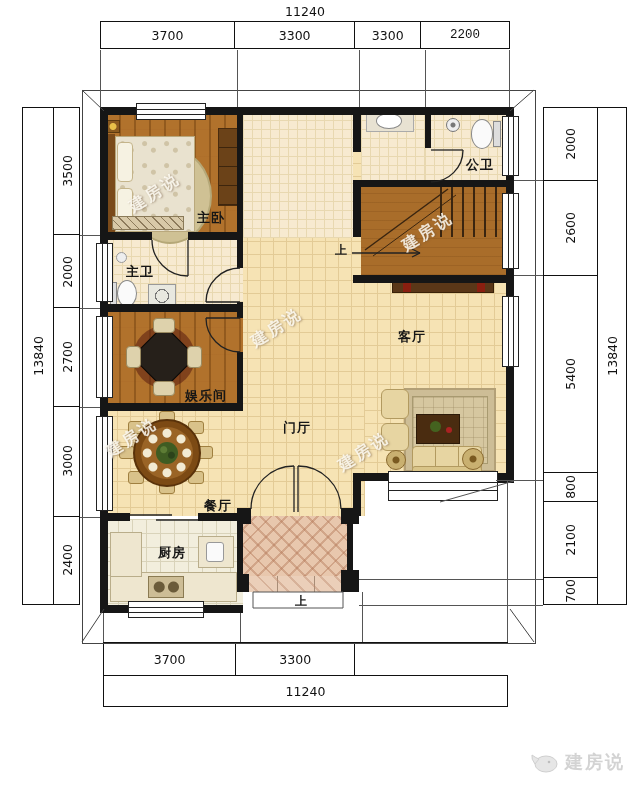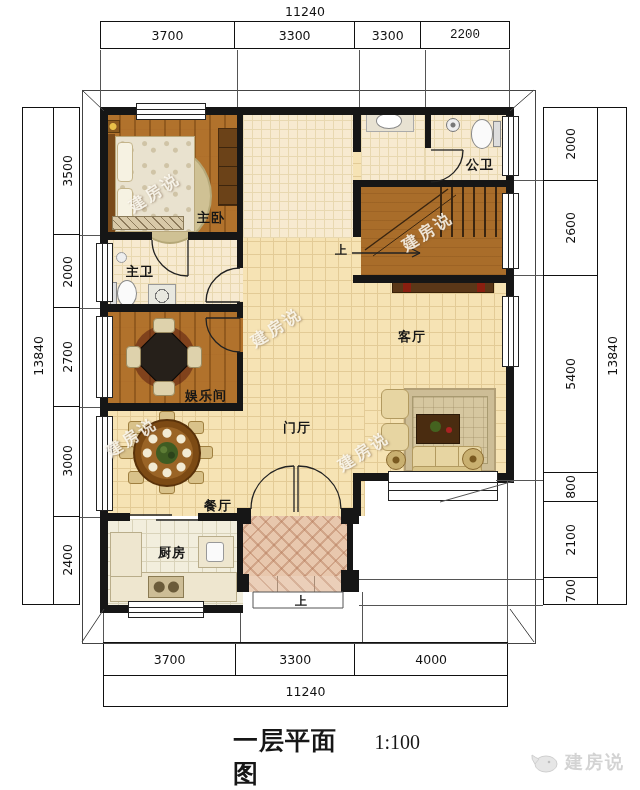--- a/index.html
+++ b/index.html
@@ -57,21 +57,20 @@
       <div class="dimcell" style="width:29.4%;border-right:1px solid #111;">3300</div>
       <div class="dimcell" style="width:16%;border-right:1px solid #111;">3300</div>
       <div class="dimcell" style="flex:1;border-right:1px solid #111;font-family:Liberation Mono, monospace;">2200</div>
     </div>
   </div>
 
   <div class="abs dim" style="left:103px;top:642px;width:405px;">
     <div class="dimrow" style="height:34px;border-top:1px solid #111;border-bottom:1px solid #111;">
       <div class="dimcell" style="width:32.9%;border-left:1px solid #111;border-right:1px solid #111;">3700</div>
       <div class="dimcell" style="width:29.4%;border-right:1px solid #111;">3300</div>
-      <div class="dimcell" style="flex:1;border-right:1px solid #111;">4000</div>
     </div>
     <div class="dimcell" style="height:31px;border-left:1px solid #111;border-right:1px solid #111;border-bottom:1px solid #111;">11240</div>
   </div>
 
   <div class="abs dim" style="left:22px;top:107px;width:58px;height:498px;border:1px solid #111;box-sizing:border-box;">
     <div class="abs dimcell" style="left:0;top:0;width:30px;height:100%;">
       <span class="vtext">13840</span>
     </div>
     <div class="abs" style="left:30px;top:0;width:26px;height:100%;border-left:1px solid #111;">
       <div class="dimcell" style="height:25.7%;border-bottom:1px solid #111;">
@@ -325,27 +324,20 @@
   <div class="rlabel" style="left:480px;top:165px;">公卫</div>
   <div class="uplabel" style="left:341px;top:250px;">上</div>
   <div class="uplabel" style="left:301px;top:601px;">上</div>
 
   <div class="wm" style="left:155px;top:193px;">建房说</div>
   <div class="wm" style="left:428px;top:232px;">建房说</div>
   <div class="wm" style="left:277px;top:328px;">建房说</div>
   <div class="wm" style="left:364px;top:452px;">建房说</div>
   <div class="wm" style="left:132px;top:438px;">建房说</div>
 
-  <div id="titleblock">
-    <div class="tb-row">
-      <span class="tb-title">一层平面图</span>
-      <span class="tb-scale">1:100</span>
-    </div>
-
-  </div>
 
   <div id="logo">
     <svg width="30" height="22" viewBox="0 0 30 22">
       <ellipse cx="16" cy="13" rx="11" ry="8" fill="#e6e6e6" stroke="#cfcfcf"></ellipse>
       <path d="M 5 13 Q 1 8 2 4 Q 6 7 9 8 Z" fill="#e6e6e6" stroke="#cfcfcf"></path>
       <circle cx="19" cy="11" r="1.3" fill="#bdbdbd"></circle>
     </svg>
     <span class="logo-text">建房说</span>
   </div>
 

